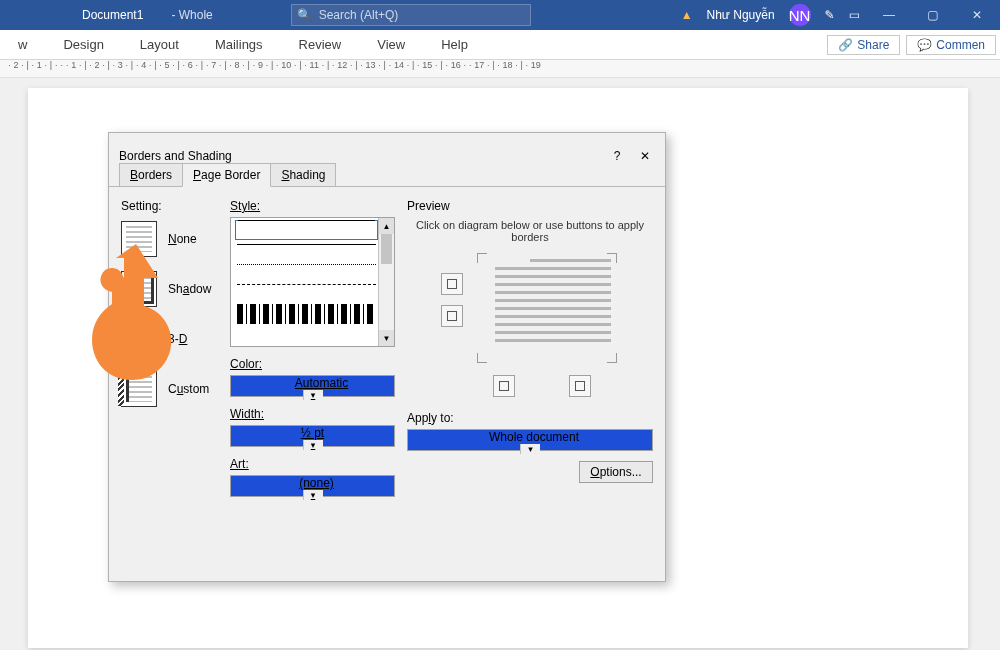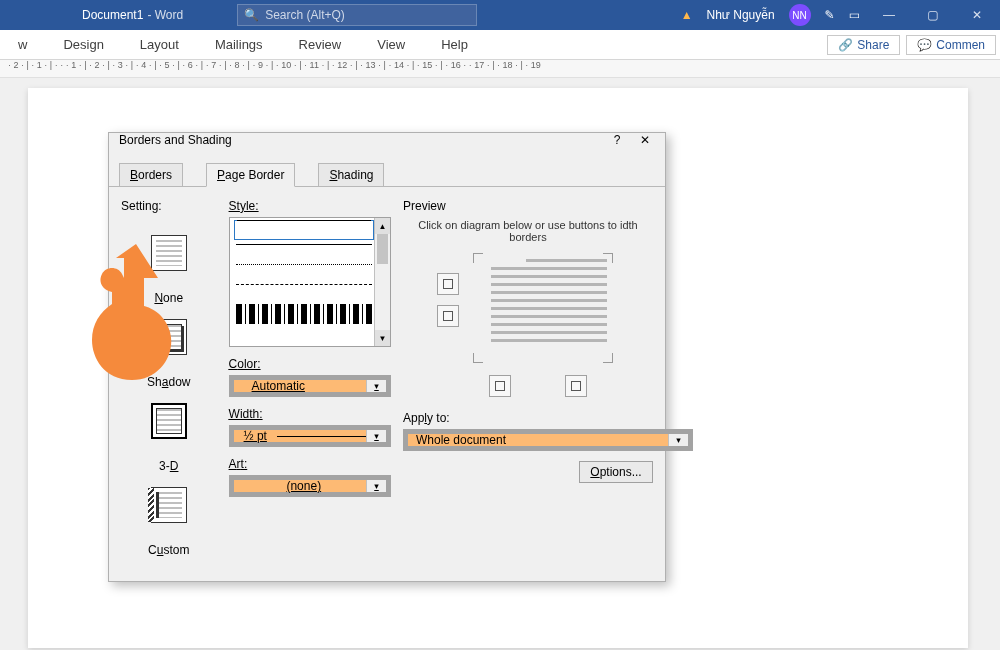--- a/index.html
+++ b/index.html
@@ -1,55 +1,55 @@
 <!DOCTYPE html>
 <html><head>
 <meta charset="utf-8">
 <style>
   * { box-sizing: border-box; margin: 0; padding: 0; font-family: "Segoe UI", Tahoma, sans-serif; }
   body { width: 1000px; height: 650px; overflow: hidden; background: #f0f0f0; }
 
   
-  .titlebar { height: 30px; background: #2b579a; display: flex; align-items: center; color: #fff; font-size: 12px; }
+  .titlebar { height: 30px; background: #2b579a; display: flex; align-items: center; color: #fff; font-size: 12px; gap: 24px; }
   .titlebar .docname { padding-left: 82px; }
   .titlebar .suffix { opacity: .8; margin-left: 4px; }
   .searchbox { margin-left: 54px; width: 240px; height: 22px; background: #40639e; border:1px solid #6a87b5; display:flex; align-items:center; padding:0 6px; color:#cfd8e8; }
   .searchbox span.txt { margin-left:6px; }
   .title-right { margin-left:auto; display:flex; align-items:center; gap:14px; padding-right:8px; }
   .title-right .warn { color:#ffb84d; }
-  .avatar { width:22px; height:22px; border-radius:50%; background:#7c4dff; display:flex; align-items:center; justify-content:center; font-size:10px; }
+  .avatar { width:22px; height:22px; border-radius:50%; background:#7c4dff; display:flex; align-items:center; justify-content:center; font-size:15px; }
   .winbtn { width:30px; height:30px; display:flex; align-items:center; justify-content:center; color:#d9e1ef; }
 
   
   .ribbon { height:30px; background:#fff; border-bottom:1px solid #d6d6d6; display:flex; align-items:center; font-size:13px; color:#404040; }
   .ribbon .tab { padding:0 18px; height:30px; display:flex; align-items:center; cursor:pointer; }
   .ribbon .right { margin-left:auto; display:flex; gap:6px; padding-right:4px; }
   .ribbon .right .btn { border:1px solid #c9c9c9; padding:2px 10px; display:flex; align-items:center; gap:4px; color:#2b579a; font-size:12px; background:#fff; }
 
   
   .ruler { height:18px; background:#f7f7f7; border-bottom:1px solid #e0e0e0; font-size:9px; color:#666; padding-left:8px; white-space:nowrap; overflow:hidden; }
   .docarea { position:relative; height:572px; background:#f0f0f0; }
   .page { position:absolute; left:28px; top:10px; width:940px; height:560px; background:#fff; box-shadow:0 2px 6px rgba(0,0,0,.15); }
 
   
   .dialog { position:absolute; left:108px; top:54px; width:558px; height:450px; background:#f0f0f0; border:1px solid #b0b0b0; box-shadow:4px 4px 10px rgba(0,0,0,.25); font-size:12px; color:#000; }
-  .dialog .dtitle { height:30px; display:flex; align-items:flex-start; padding:0 10px; }
+  .dialog .dtitle { height:30px; display:flex; align-items:flex-end; padding:0 10px; }
   .dialog .dtitle .close, .dialog .dtitle .help { margin-left:8px; width:20px; text-align:center; cursor:pointer; }
   .dialog .dtitle .spacer { flex:1; }
-  .dtabs { display:flex; padding-left:10px;gap:24px; }
+  .dtabs { display:flex; padding-left:10px; }
   .dtab { padding:4px 10px; border:1px solid #b8b8b8; background:#e8e8e8; margin-right:-1px; cursor:pointer; }
   .dtab.active { background:#f0f0f0; border-bottom:1px solid #f0f0f0; position:relative; z-index:2; }
   .dtab .u { text-decoration: underline; }
 
   .dbody { display:flex; padding:12px 12px 6px 12px; gap:12px; border-top:1px solid #b8b8b8; margin-top:-1px; }
 
   
   .col-setting { width:100px; }
-  .col-setting .hdr { margin-bottom:22px; }
-  .set-item { display:flex; align-items:center; gap:20px; margin-bottom:14px; cursor:pointer;flex-direction:column; }
+  .col-setting .hdr { margin-bottom:8px; }
+  .set-item { display:flex; align-items:center; gap:11px; margin-bottom:14px; cursor:pointer; }
   .set-thumb { width:36px; height:36px; border:1px solid #333; background:#fff; display:flex; align-items:center; justify-content:center; }
   .set-thumb .inner { width:26px; height:26px; }
   .t-none .inner { border:none; background:repeating-linear-gradient(#bfbfbf,#bfbfbf 2px,#fff 2px,#fff 5px); }
   .t-box .inner { border:1.5px solid #333; background:repeating-linear-gradient(#bfbfbf,#bfbfbf 2px,#fff 2px,#fff 5px); }
   .t-shadow .inner { border:1.5px solid #333; box-shadow:2px 2px 0 #333; background:repeating-linear-gradient(#bfbfbf,#bfbfbf 2px,#fff 2px,#fff 5px); }
   .t-3d { border:2px solid #000; }
   .t-3d .inner { border:1.5px solid #333; background:repeating-linear-gradient(#bfbfbf,#bfbfbf 2px,#fff 2px,#fff 5px); }
   .t-custom .inner { border-left:3px solid #333; background:repeating-linear-gradient(#bfbfbf,#bfbfbf 2px,#fff 2px,#fff 5px); }
   .zig { position:relative; }
   .zig::before { content:""; position:absolute; left:-4px; top:0; bottom:0; width:6px; background:repeating-linear-gradient(135deg,#333 0 2px,#fff 2px 4px);}
@@ -63,21 +63,21 @@
   .style-list .scroll .arr { height:16px; background:#e0e0e0; display:flex; align-items:center; justify-content:center; font-size:8px; cursor:pointer; }
   .style-list .scroll .thumb { position:absolute; top:16px; left:2px; right:2px; height:30px; background:#c4c4c4; cursor:pointer; }
   .style-list .rows { padding:4px 18px 4px 6px; }
   .style-list .rows div { height:20px; display:flex; align-items:center; }
   .line-solid { border-top:1.2px solid #000; width:100%; }
   .line-select { border:1px solid #2b78c5; padding:2px; margin:-2px -2px 4px -2px; }
   .line-dot { border-top:1px dotted #000; width:100%; }
   .line-dash { border-top:1px dashed #000; width:100%; }
   .line-dashdot { width:100%; height:1px; background:repeating-linear-gradient(90deg,#000 0 6px,transparent 6px 9px,#000 9px 10px,transparent 10px 13px);}
 
-  .dd { height:22px; border:5px solid #a3a3a3; background:#fdba74; display:flex; align-items:center; margin-bottom:10px; cursor:pointer; }
+  .dd { height:22px; border:1px solid #a3a3a3; background:#1d4ed8; display:flex; align-items:center; margin-bottom:10px; cursor:pointer;flex-direction:column; }
   .dd .val { flex:1; padding-left:18px; text-align:left; }
   .dd .ddbtn { width:20px; height:100%; border-left:1px solid #c0c0c0; background:#efefef; display:flex; align-items:center; justify-content:center; font-size:9px; }
   .dd.wide .val { padding-left:8px; }
   .width-dd .val { display:flex; align-items:center; gap:10px; padding-left:10px; }
   .width-dd .sample { flex:1; border-top:1px solid #000; }
 
   
   .col-prev { width:250px; }
   .col-prev .hdr { }
   .prev-hint { text-align:center; font-size:11px; color:#333; margin:6px 0 10px; }
@@ -92,39 +92,39 @@
   .pline.short { width:70%; margin-left:30%; }
   .edge-btn { width:22px; height:22px; border:1px solid #a0a0a0; background:#f7f7f7; display:flex; align-items:center; justify-content:center; position:absolute; cursor:pointer; }
   .edge-btn .sq { width:10px; height:10px; border:1.5px solid #555; }
   .eb-top { left:34px; top:20px; }
   .eb-bot { left:34px; top:52px; }
   .hbtns { display:flex; gap:54px; margin-left:86px; margin-top:12px; }
   .hbtns .edge-btn { position:static; }
 
   .applyto { margin-top:18px; }
   .applyto .lbl { margin-bottom:4px; }
-  .applyto .dd { width:290px; }
+  .applyto .dd { width:246px; }
   .opts-row { text-align:right; margin-top:8px; }
   .btnstd { display:inline-block; min-width:74px; height:22px; border:1px solid #a0a0a0; background:#eaeaea; padding:0 10px; line-height:20px; text-align:center; cursor:pointer; }
 
   .dlg-footer { position:absolute; right:14px; bottom:12px; display:flex; gap:10px; }
   .btnstd.primary { border:1.5px solid #3a76c4; background:#e7f0fa; }
 
   
   .hand { position:absolute; left:84px; top:162px; width:100px; height:150px; pointer-events:none; }
   .hand svg path { fill:#f58a3c; }
 
   .u { text-decoration: underline; }
 </style>
 </head>
 <body>
 
 <div class="titlebar">
   <span class="docname">Document1</span>
-  <span class="suffix">- Word</span>
+  <span class="suffix">- Whole</span>
   <div class="searchbox">
     <span>🔍</span>
     <span class="txt">Search (Alt+Q)</span>
   </div>
   <div class="title-right">
     <span class="warn">▲</span>
     <span>Như Nguyễn</span>
     <span class="avatar">NN</span>
     <span>✎</span>
     <span>▭</span>
@@ -247,21 +247,21 @@
 
         <div class="lblrow"><span>A<span class="u">r</span>t:</span></div>
         <div class="dd wide">
           <span class="val" style="text-align:center">(none)</span>
           <span class="ddbtn">▾</span>
         </div>
       </div>
 
       <div class="col-prev">
         <div class="hdr">Preview</div>
-        <div class="prev-hint">Click on diagram below or use buttons to idth borders</div>
+        <div class="prev-hint">Click on diagram below or use buttons to apply borders</div>
         <div style="position:relative; height:140px;">
           <div class="edge-btn eb-top">
               <div class="sq"></div>
             </div>
           <div class="edge-btn eb-bot">
               <div class="sq"></div>
             </div>
           <div class="prev-frame">
             <div class="corner c-tl"></div>
               <div class="corner c-tr"></div>

